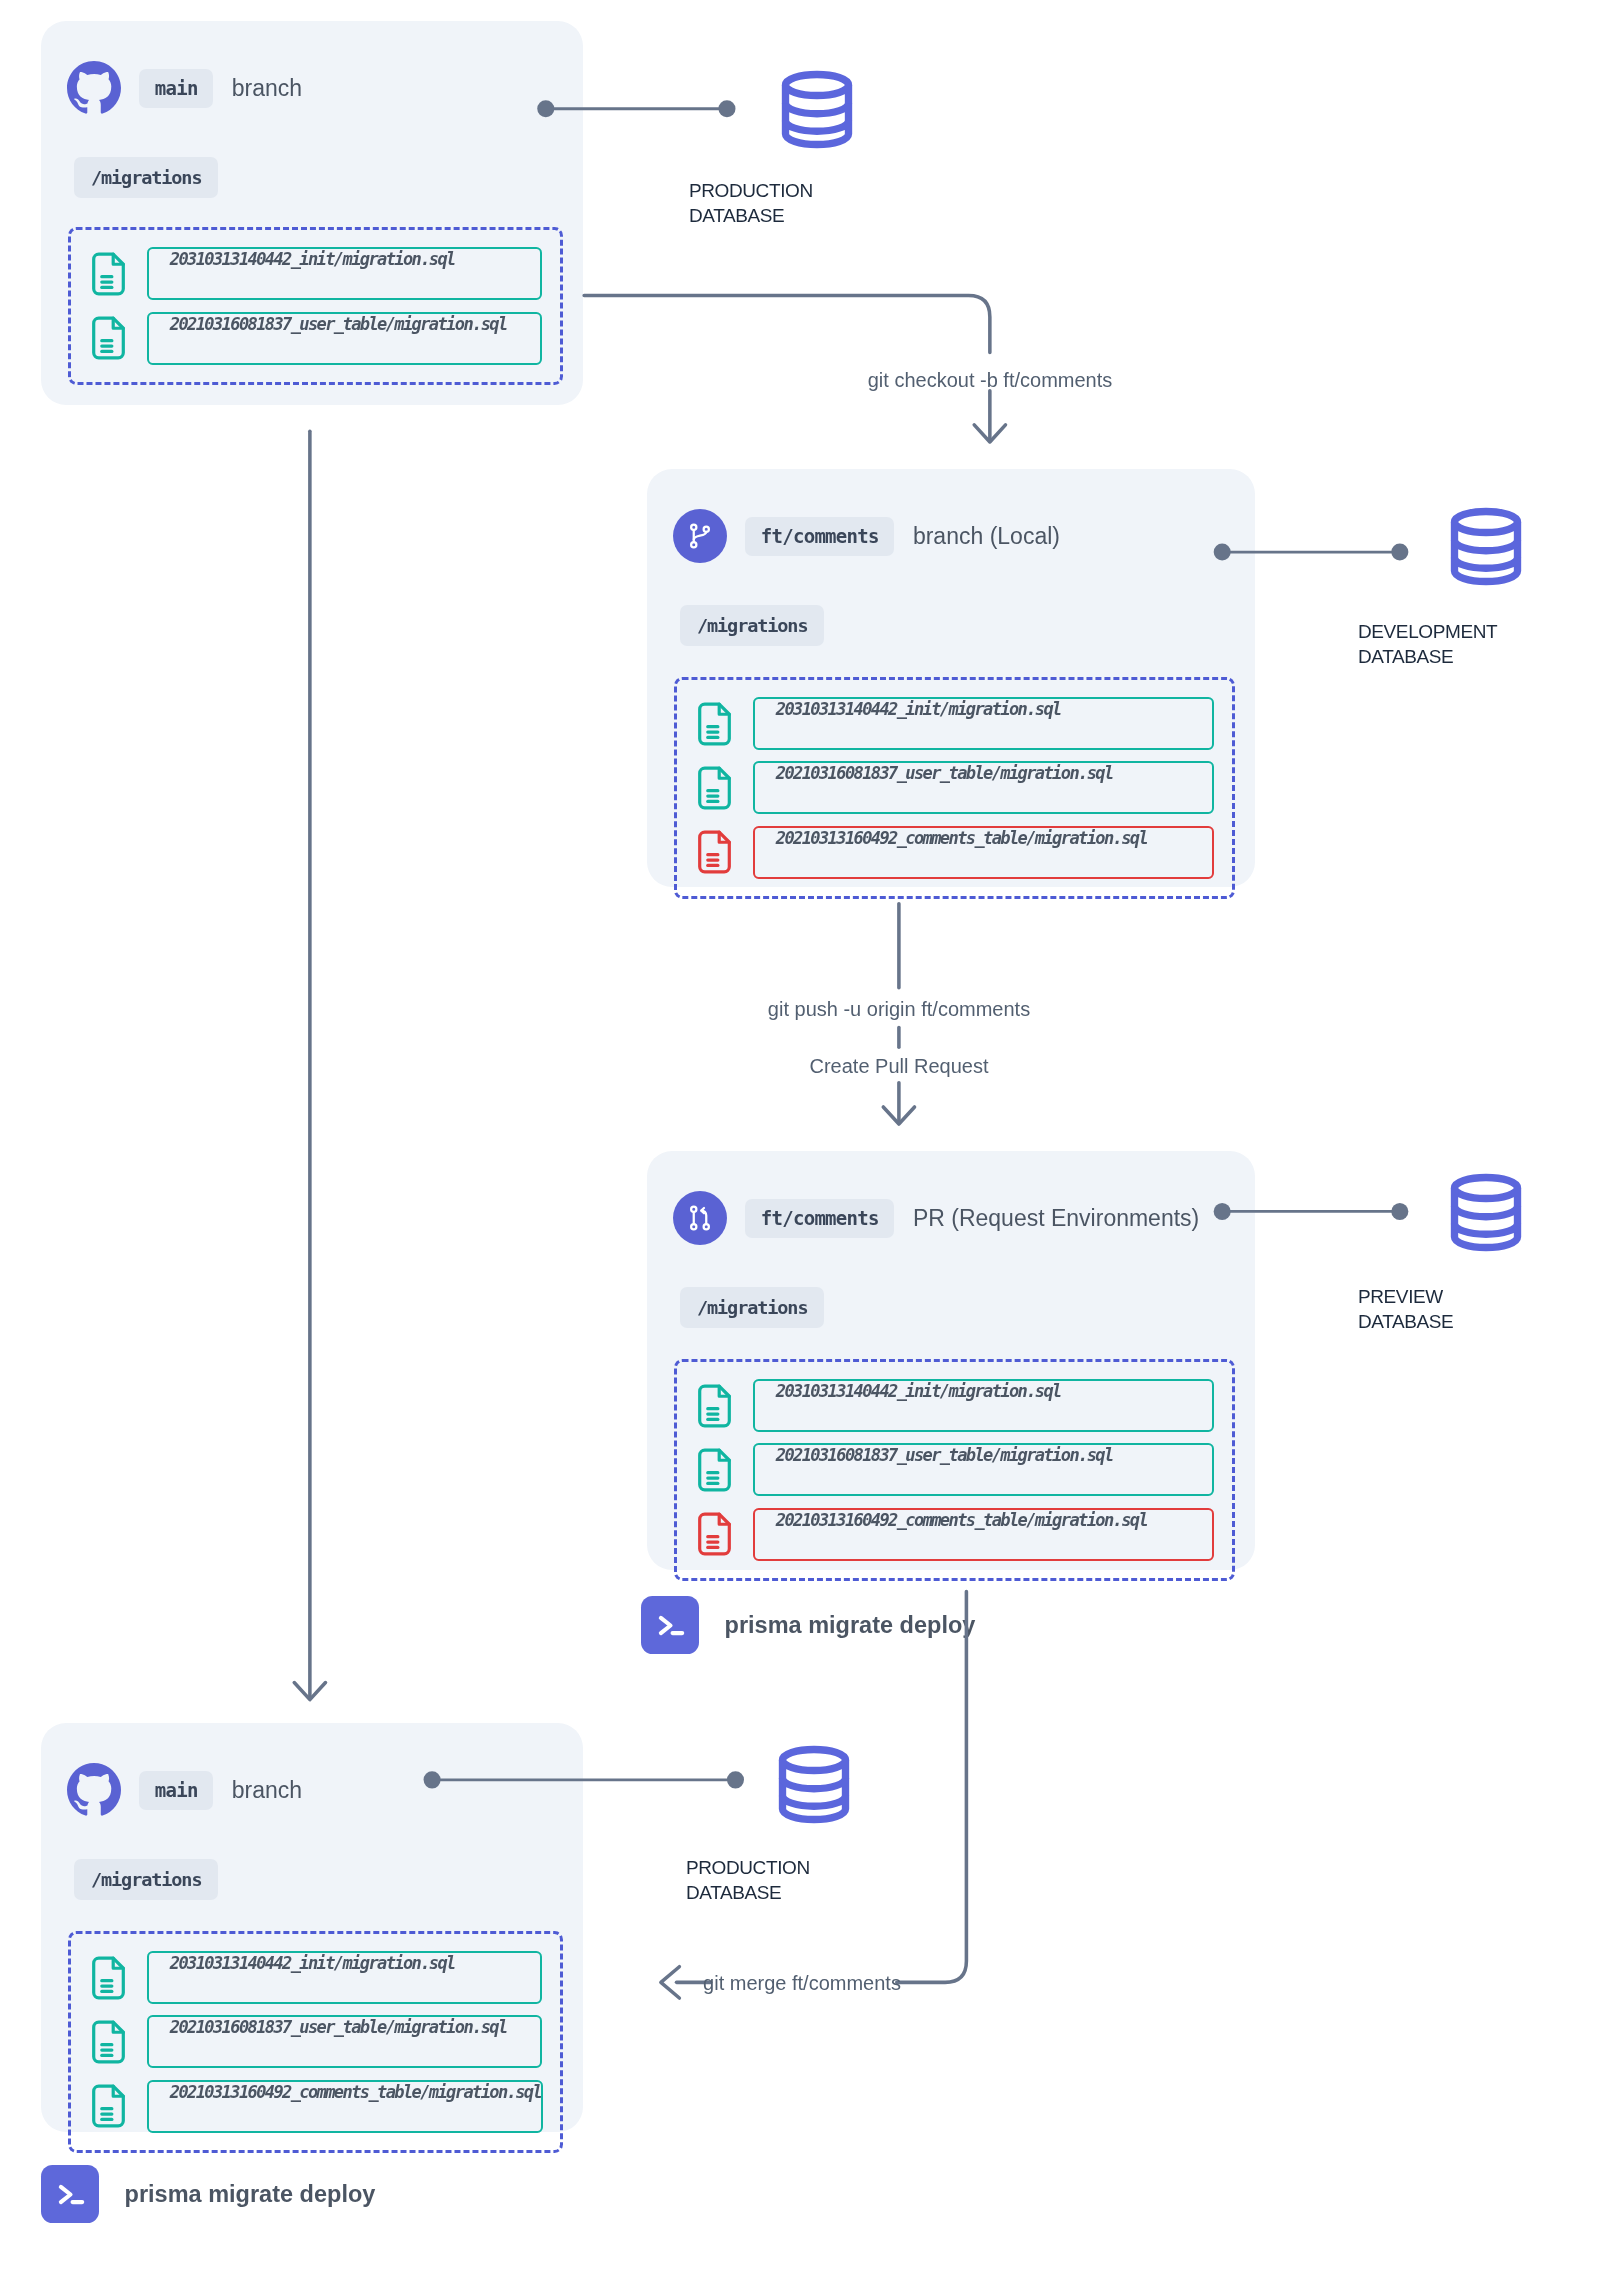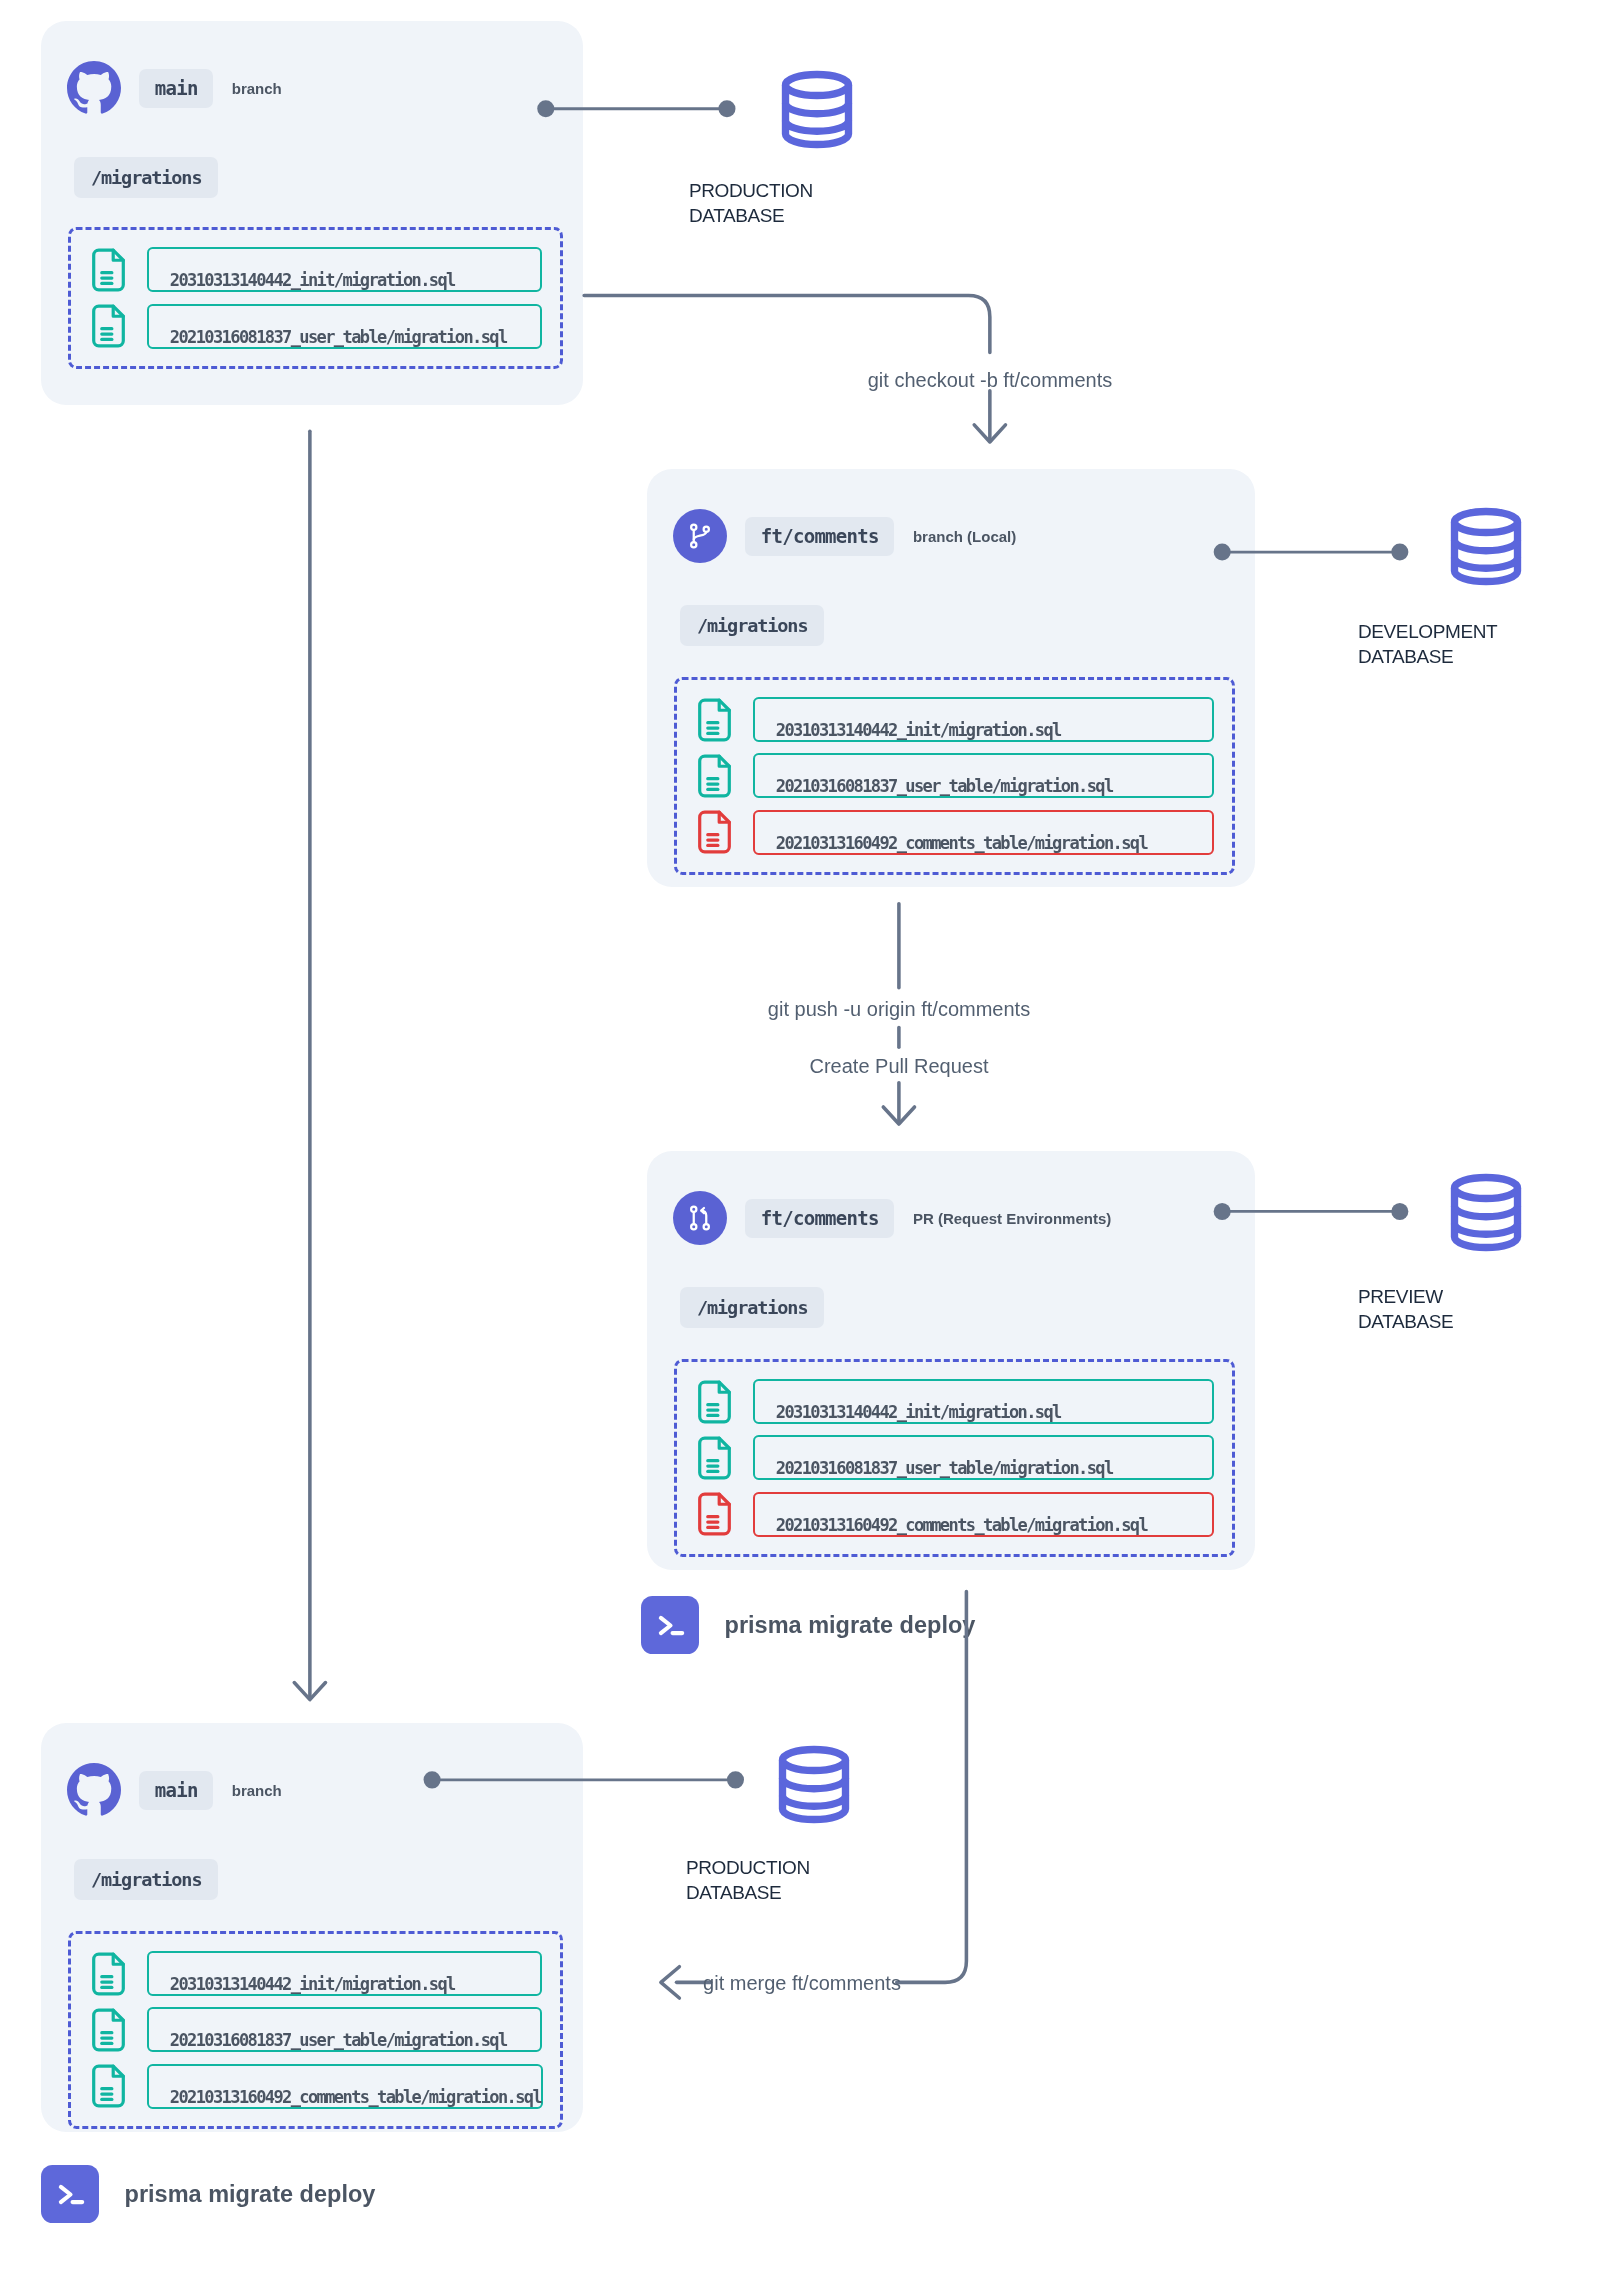--- a/index.html
+++ b/index.html
@@ -24,31 +24,31 @@
   
   .group-box{position:absolute;background:var(--card-bg);border-radius:25px;}
   .box-header{position:absolute;left:25.6px;top:40px;display:flex;align-items:center;gap:18.5px;}
   .circle-icon{width:54px;height:54px;border-radius:50%;background:var(--accent-purple);
     display:flex;align-items:center;justify-content:center;flex:0 0 auto;}
   .circle-icon.github{background:transparent;}
   .circle-icon.github svg{width:54px;height:54px;display:block;}
   .badge{display:inline-block;background:var(--badge-bg);border-radius:7.1px;
     font-family:"DejaVu Sans Mono",monospace;font-weight:700;font-size:19px;letter-spacing:-0.7px;
     color:var(--badge-text);padding:8.5px 15.6px;white-space:nowrap;}
-  .box-title{font-size:15px;font-weight:700;color:var(--text-slate);white-space:nowrap;}
+  .box-title{font-size:23px;font-weight:400;color:var(--text-slate);white-space:nowrap;}
   .folder-badge{position:absolute;left:33px;top:136px;font-size:18.5px;letter-spacing:-1.1px;padding:10px 17px;}
   .dashed{position:absolute;left:27px;right:20px;top:208px;
     border:3.6px dashed var(--dashed-border);border-radius:8.5px;
     display:flex;flex-direction:column;gap:11.4px;padding:17px 18.5px;}
   .file-row{display:flex;align-items:center;gap:20px;}
   .file-row.teal{--file-color:var(--teal);}
   .file-row.red{--file-color:var(--red);}
   .file-icon{color:var(--file-color);flex:0 0 auto;display:block;}
-  .file-label{flex:1;height:45px;border:2.1px solid var(--file-color);border-radius:5.7px;
-    display:flex;align-items:flex-end;padding-left:21.3px;}
+  .file-label{flex:1;height:53px;border:2.1px solid var(--file-color);border-radius:5.7px;
+    display:flex;align-items:flex-start;padding-left:21.3px;font-style:italic;}
   .file-label span{font-family:"DejaVu Sans Mono",monospace;font-weight:700;font-size:17px;
     letter-spacing:-1.6px;color:var(--text-slate);white-space:nowrap;}
 
   
   .db-icon{position:absolute;color:var(--db-purple);}
   .db-icon svg{display:block;}
   .db-label{position:absolute;width:256px;color:var(--db-label);
     font-weight:400;font-size:19px;letter-spacing:-0.4px;line-height:1.3;text-transform:uppercase;}
 
   

